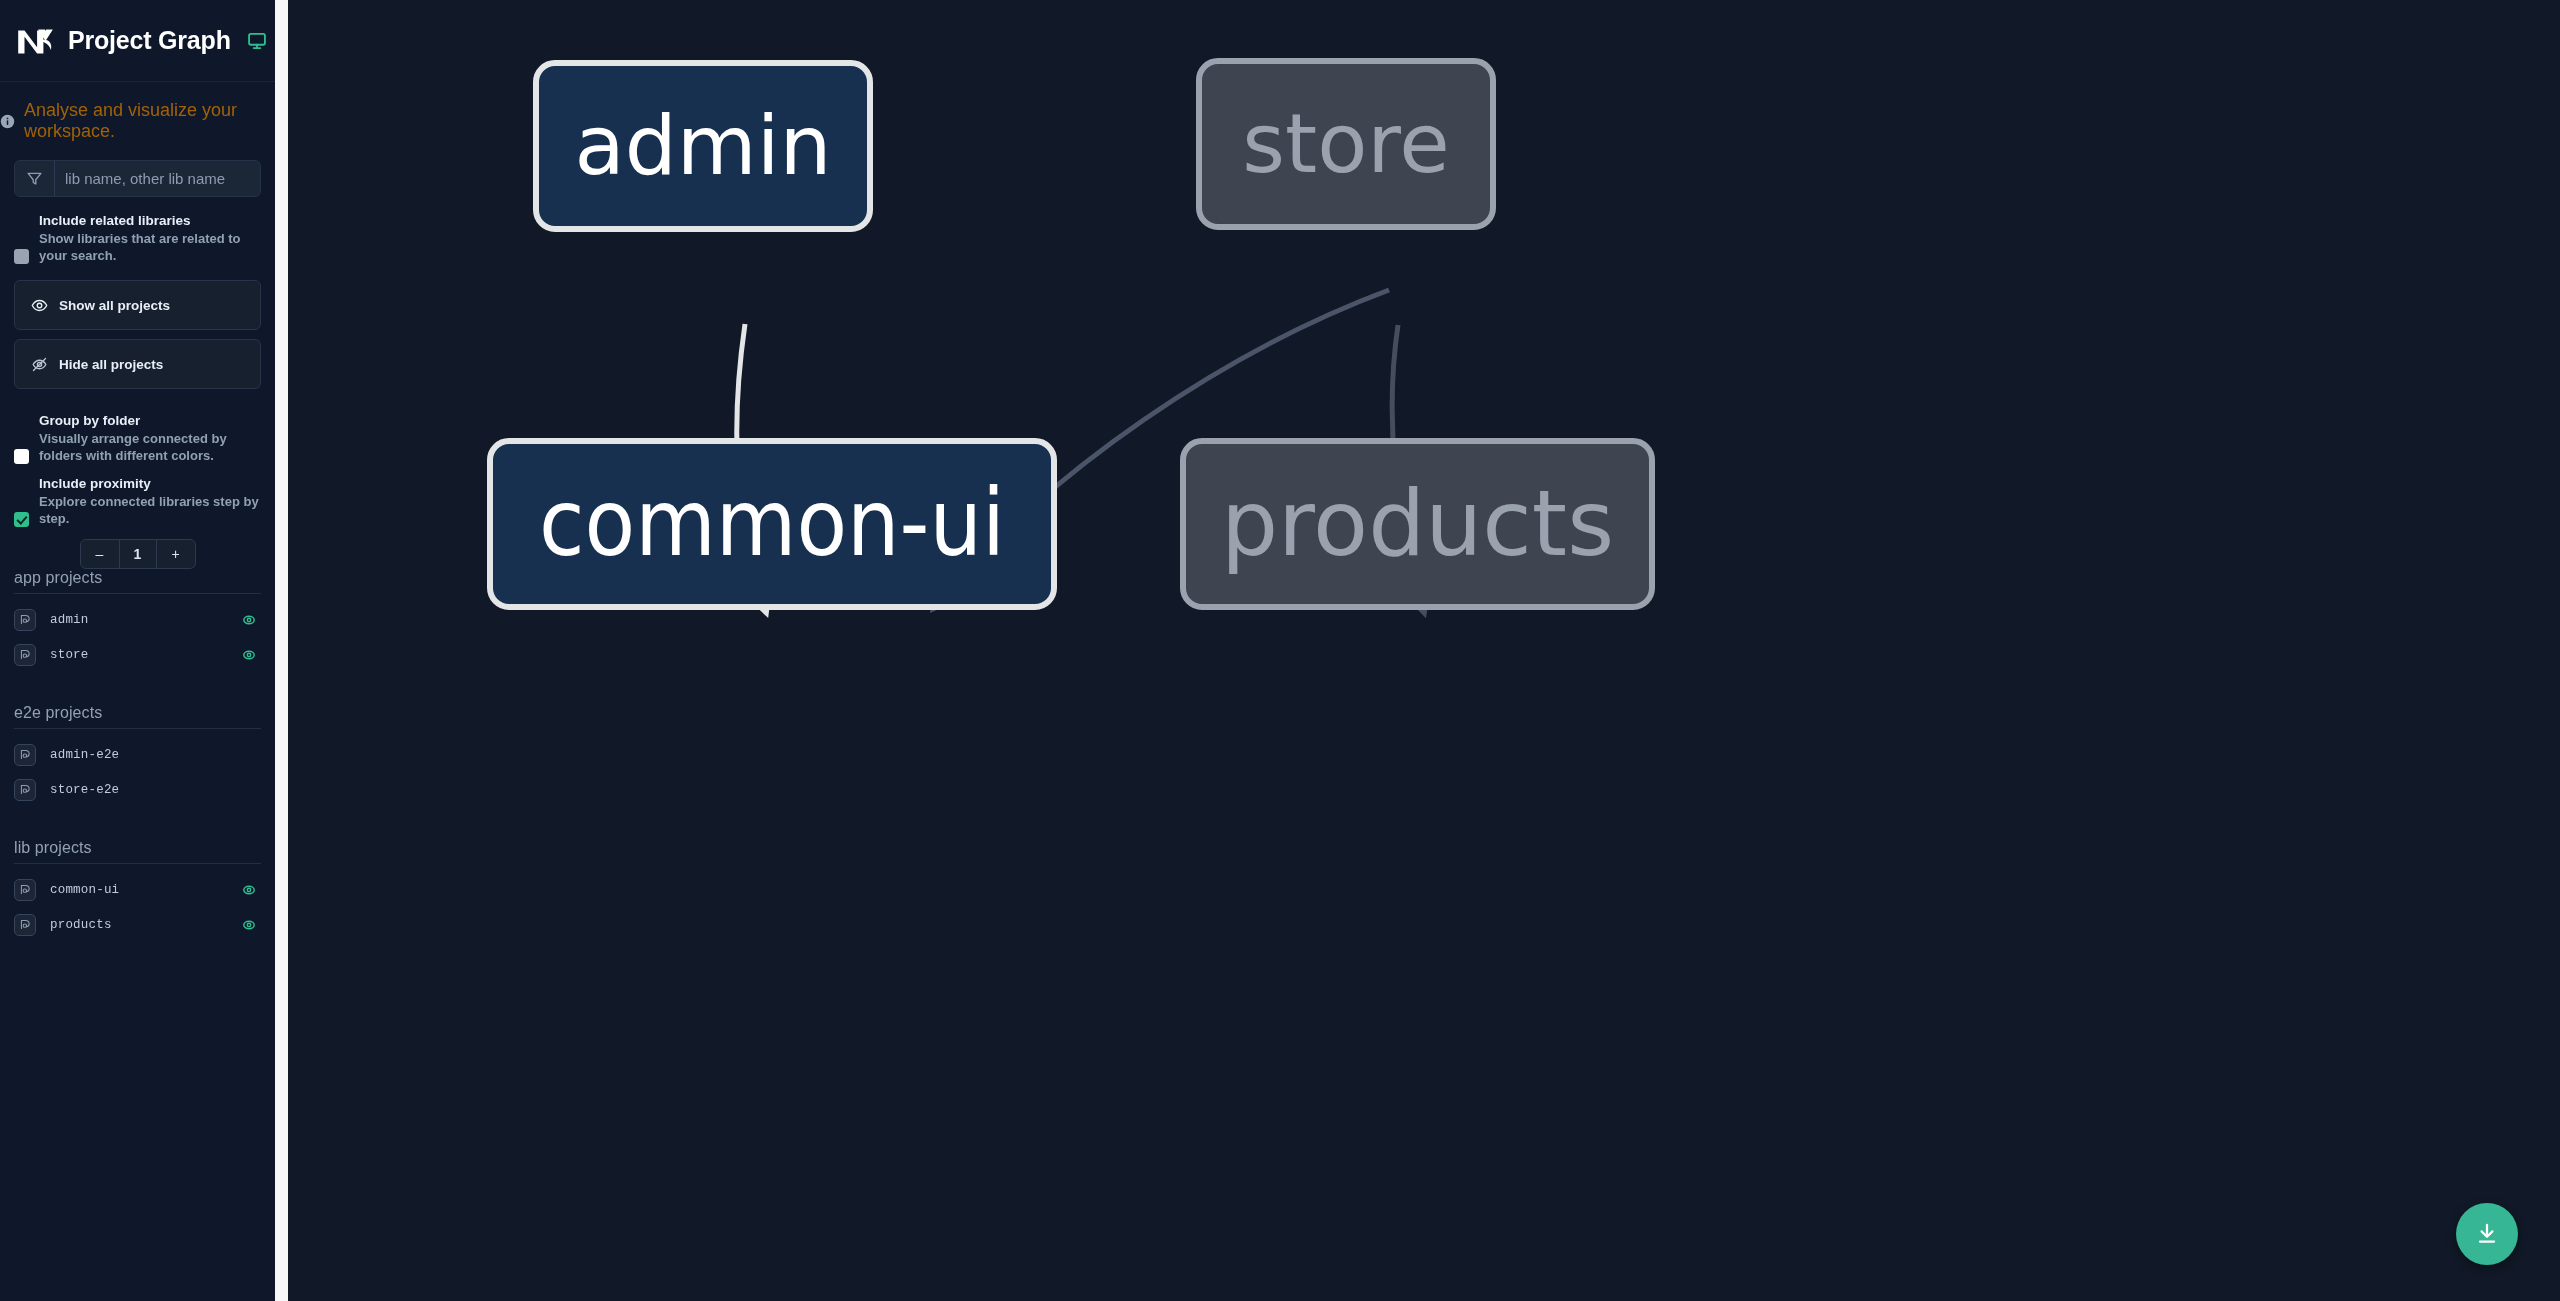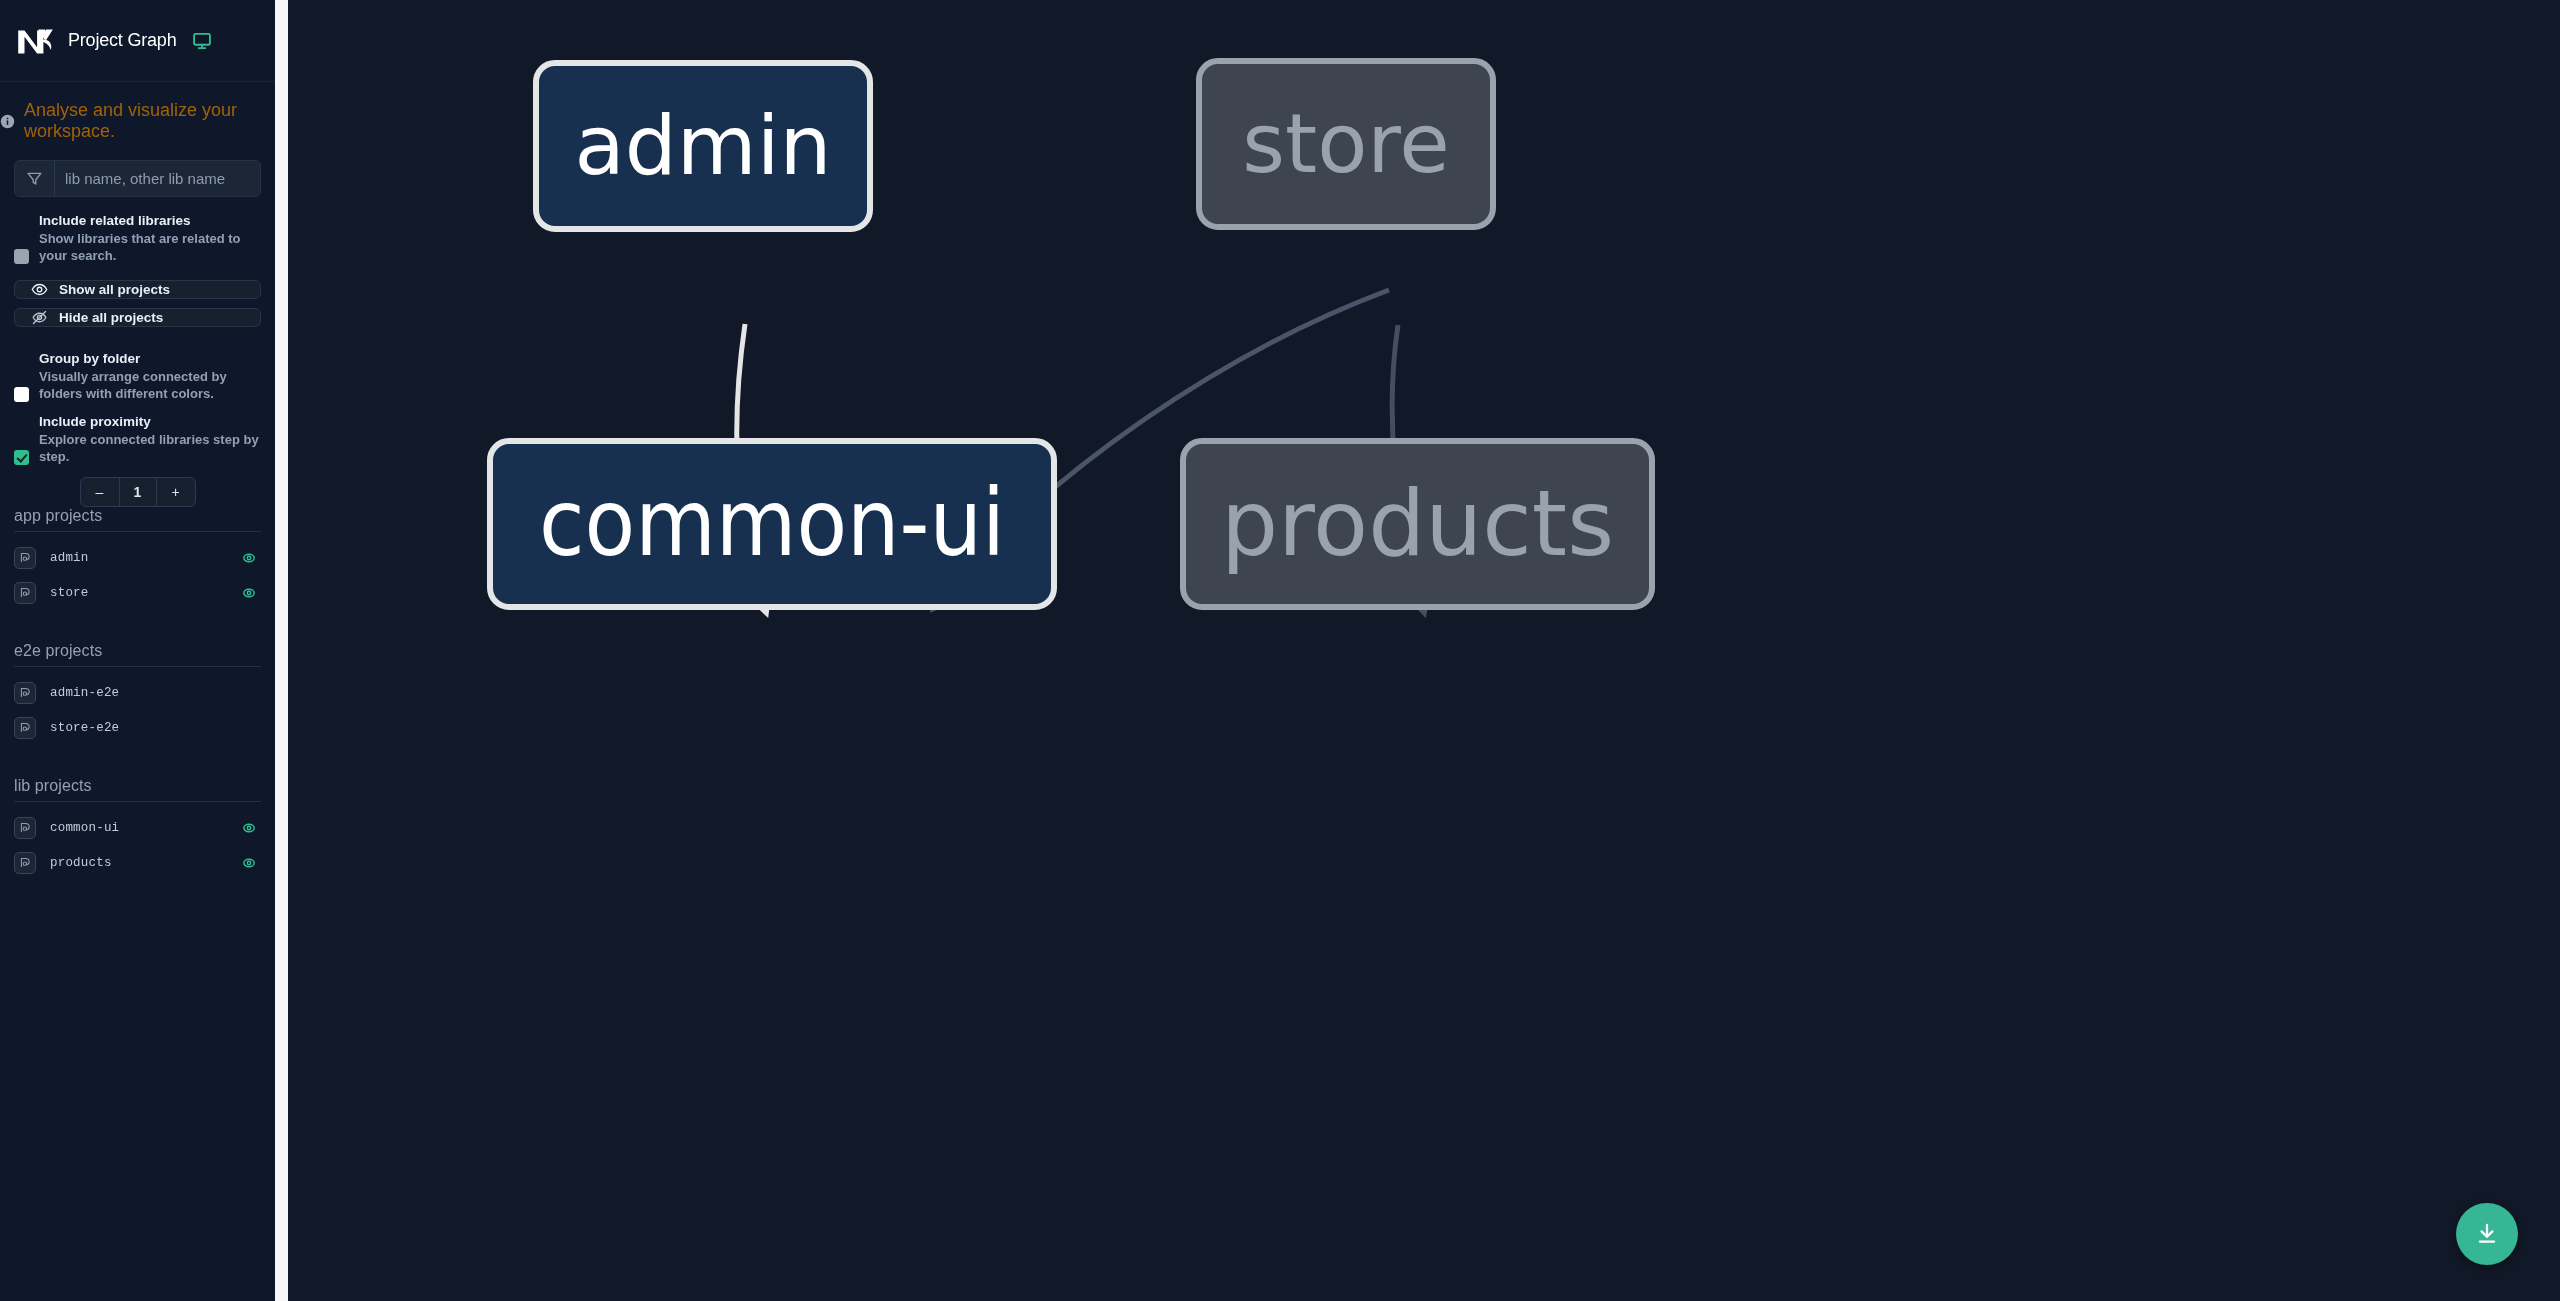--- a/index.html
+++ b/index.html
@@ -38,22 +38,22 @@
     align-items: center;
     padding: 0 14px;
     gap: 12px;
     border-bottom: 1px solid #1b2438;
     flex: 0 0 82px;
   }
 
   .nx-logo { width: 42px; height: 42px; flex: 0 0 42px; display:block; }
 
   .sb-title {
-    font-size: 18px;
-    font-weight: normal;
+    font-size: 25px;
+    font-weight: bold;
     color: #ffffff;
     letter-spacing: -0.2px;
     white-space: nowrap;
   }
 
   .monitor-icon { width: 20px; height: 20px; display:block; margin-left: 4px; }
 
   .sb-tagline {
     display: flex;
     align-items: center;
@@ -128,21 +128,21 @@
   .opt-desc {
     font-size: 13px;
     color: #90a0b5;
     line-height: 17px;
     margin-top: 1px;
     font-weight: bold;
   }
 
   .btn-stack { padding: 16px 14px 0 14px; display: flex; flex-direction: column; gap: 9px; }
   .sb-btn {
-    height: 19px;
+    height: 50px;
     background: #16202f;
     border: 1px solid #283449;
     border-radius: 6px;
     display: flex;
     align-items: center;
     gap: 11px;
     padding: 0 16px;
     cursor: pointer;
     color: #e9eff7;
     font-size: 13.5px;

